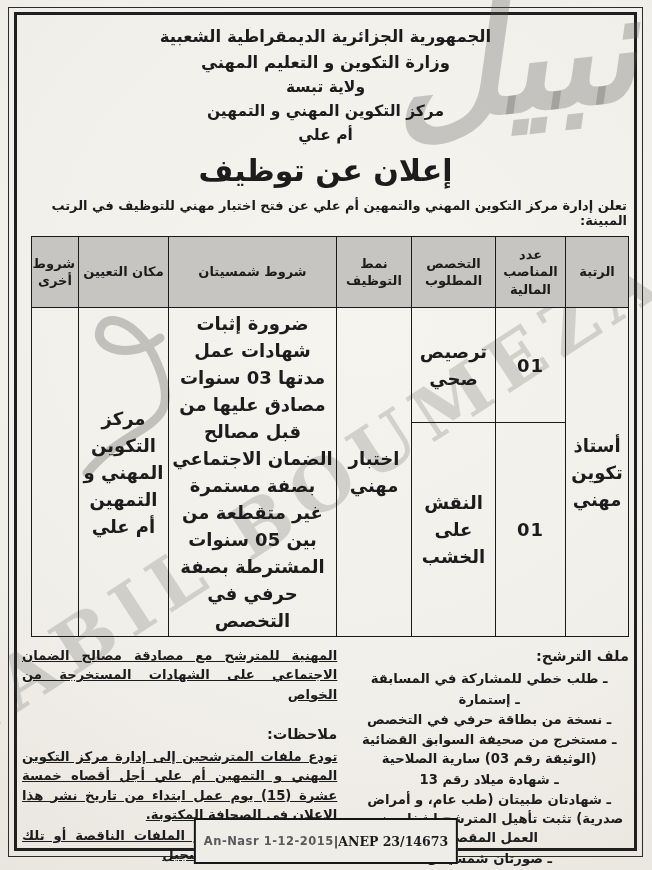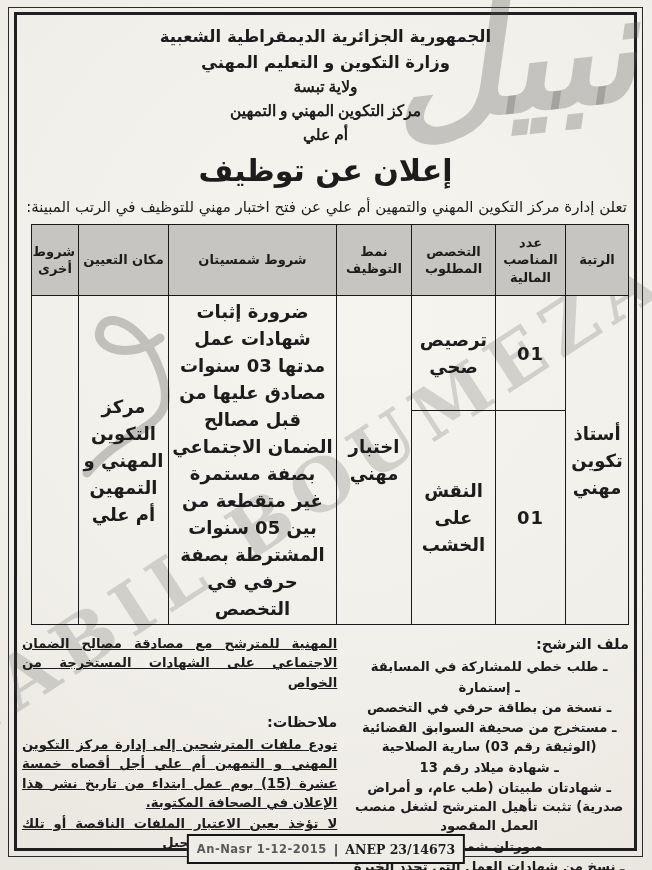--- a/index.html
+++ b/index.html
@@ -14,24 +14,24 @@
   
   .wm-sig{position:absolute;top:-28px;right:15px;font-size:150px;font-style:italic;font-weight:bold;
           color:rgba(90,90,90,.30);transform:rotate(-6deg);z-index:1;pointer-events:none;direction:rtl;}
   .wm-diag{position:absolute;left:-60px;top:690px;width:1000px;transform:rotate(-33deg);transform-origin:left center;
            font-size:72px;font-weight:bold;letter-spacing:10px;color:rgba(75,75,75,.20);z-index:1;
            pointer-events:none;font-family:"DejaVu Serif",serif;}
   .wm-squiggle{position:absolute;left:62px;top:268px;z-index:1;pointer-events:none;}
 
   header{position:relative;text-align:center;padding-top:8px;z-index:2;}
   .h-line{font-weight:bold;font-size:16.5px;line-height:1.55;}
-  .h-line.small{font-size:15.5px;font-family:Liberation Serif, serif;}
+  .h-line.small{font-size:15.5px;}
   .doc-title{font-weight:bold;font-size:30px;margin-top:6px;letter-spacing:1px;}
 
-  .intro{position:relative;z-index:2;font-size:15px;font-weight:normal;margin:10px 2px 8px 2px;text-align:right;}
+  .intro{position:relative;z-index:2;font-size:13px;font-weight:bold;margin:10px 2px 8px 2px;text-align:right;}
 
   table.jobs{position:relative;z-index:2;border-collapse:collapse;table-layout:fixed;width:597px;
              margin-right:0px;background:transparent;}
   table.jobs td,table.jobs th{border:1.6px solid #1a1a1a;padding:2px 3px;text-align:center;vertical-align:middle;}
   table.jobs th{background:#c7c5c1;font-size:13px;font-weight:bold;line-height:1.35;height:66px;}
   table.jobs td{font-size:18px;font-weight:bold;line-height:1.5;}
   .row-a{height:72px;}
   .row-b{height:134px;}
   td.cond{font-size:13px;line-height:1.55;padding:4px 5px;}
   td.num{font-size:15px;letter-spacing:1px;}
@@ -40,22 +40,22 @@
   .colbox{font-size:13.2px;font-weight:bold;line-height:1.46;}
   .col-file{width:47%;}
   .col-notes{width:53%;text-align:justify;}
   .sec-title{font-size:14.5px;font-weight:bold;margin:0 0 2px 0;}
   .col-file ul{list-style:none;margin:0;padding:0;text-align:center;}
   .col-file li{margin:0 0 1px 0;}
   .col-notes p{margin:0 0 2px 0;text-decoration:underline;}
   .notes-title{margin:20px 0 2px 0;}
 
   .footer-box{position:absolute;bottom:6px;left:50%;transform:translateX(-50%);z-index:3;
-              border:2px solid #161616;background:#efede7;padding:4px 8px;white-space:nowrap;
-              font-size:12.5px;display:flex;align-items:center;gap:7px;direction:ltr;height:18px;justify-content:space-between;}
+              border:2px solid #161616;background:#efede7;padding:12px 8px;white-space:nowrap;
+              font-size:12.5px;display:flex;align-items:center;gap:0;direction:ltr;height:18px;justify-content:space-between;}
   .footer-box .newspaper{color:#5a5a5a;font-weight:bold;letter-spacing:.5px;font-size:11.5px;}
   .footer-box .divider{font-weight:bold;}
   .footer-box .anep{font-weight:bold;font-family:"DejaVu Serif",serif;}
 </style>
 </head>
 <body>
 
 <div class="page">
   <div class="frame-outer"></div>
   <div class="frame-inner"></div>

